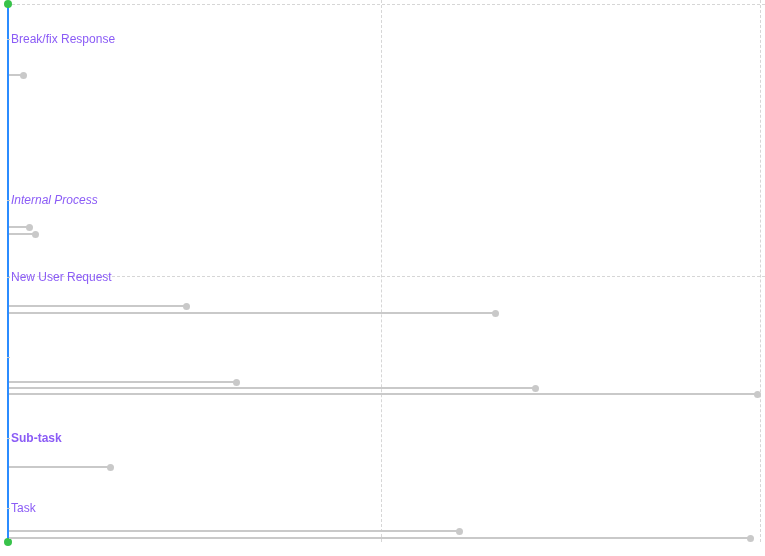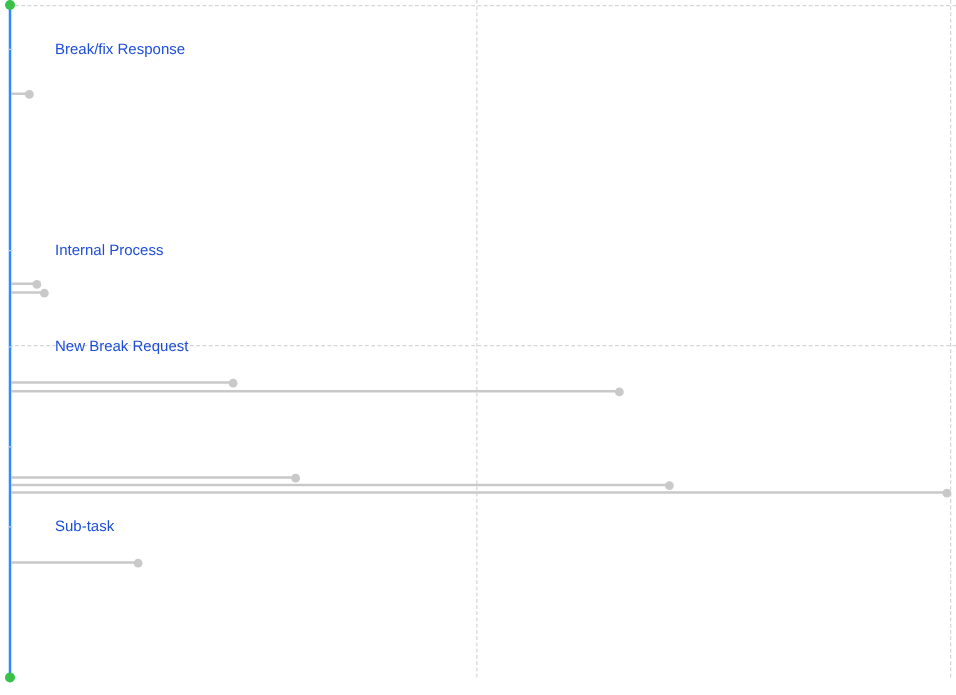--- a/index.html
+++ b/index.html
@@ -55,23 +55,22 @@
       position: absolute;
       left: 7px;
       right: 0;
     }
     
     .group-label {
       position: absolute;
       left: 4px;
       top: 0;
       font-size: 12px;
-      color: #1d4ed8;
+      color: #8b5cf6;
       white-space: nowrap;
-      margin-left: 33px;
     }
     
     
     .group-tick {
       position: absolute;
       left: 0px;
       top: 7px;
       width: 3px;
       height: 1px;
       background: #c9c9c9;
@@ -111,41 +110,47 @@
   <div class="axis-dot" style="top:0px;"></div>
   <div class="axis-dot" style="bottom:10px;"></div>
 
   <div class="group" style="top:32px; height:50px;">
     <div class="group-tick"></div>
     <div class="group-label">Break/fix Response</div>
     <div class="bar" style="top:42px; width:15px;"></div>
   </div>
 
 
-  <div class="group" style="top:193px; height:50px;">
+  <div class="group" style="top:193px; height:50px;font-style:italic;">
     <div class="group-tick"></div>
     <div class="group-label">Internal Process</div>
     <div class="bar" style="top:33px; width:21px;"></div>
     <div class="bar" style="top:40px; width:27px;"></div>
   </div>
 
   <div class="group" style="top:270px; height:50px;">
     <div class="group-tick"></div>
-    <div class="group-label">New Break Request</div>
+    <div class="group-label">New User Request</div>
     <div class="bar" style="top:35px; width:178px;"></div>
     <div class="bar" style="top:42px; width:487px;"></div>
   </div>
 
   <div class="group" style="top:350px; height:55px;">
     <div class="group-tick"></div>
     <div class="bar" style="top:31px; width:228px;"></div>
     <div class="bar" style="top:37px; width:527px;"></div>
     <div class="bar" style="top:43px; width:749px;"></div>
   </div>
 
-  <div class="group" style="top:414px; height:50px;">
+  <div class="group" style="top:431px; height:50px;font-weight:bold;">
     <div class="group-tick"></div>
     <div class="group-label">Sub-task</div>
     <div class="bar" style="top:35px; width:102px;"></div>
   </div>
 
+  <div class="group" style="top:501px; height:50px;">
+    <div class="group-tick"></div>
+    <div class="group-label">Task</div>
+    <div class="bar" style="top:29px; width:451px;"></div>
+    <div class="bar" style="top:36px; width:742px;"></div>
+  </div>
 
 </div>
 
 </body></html>

